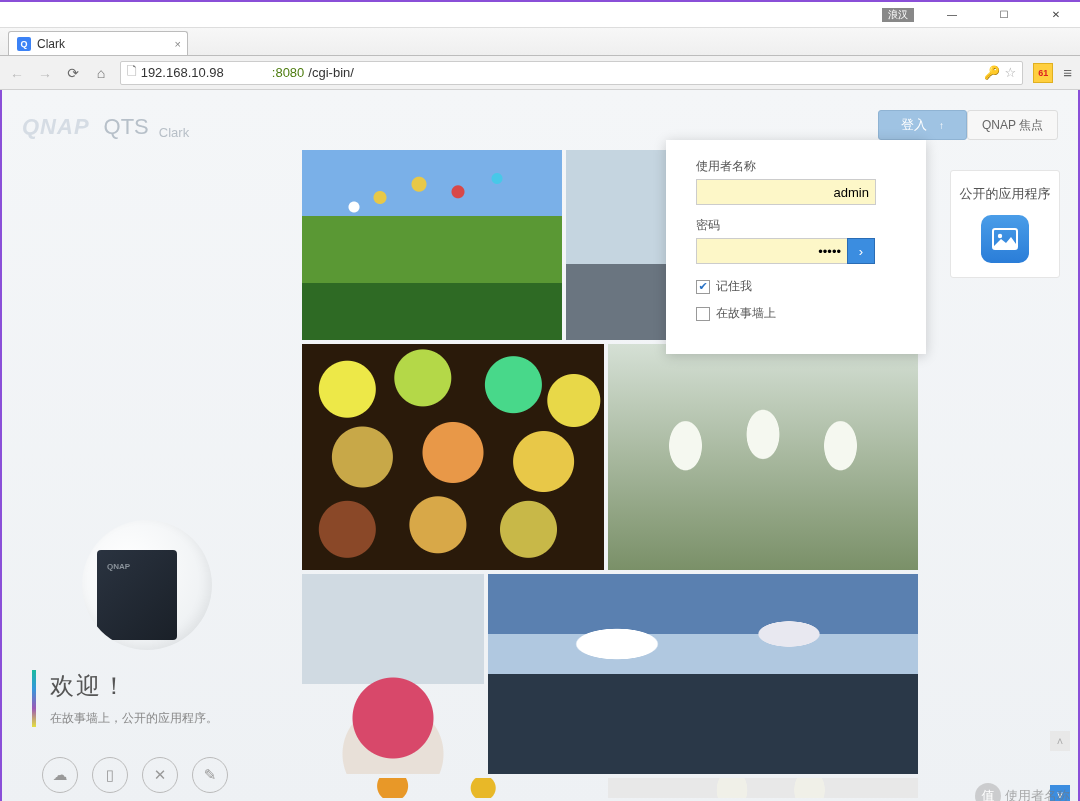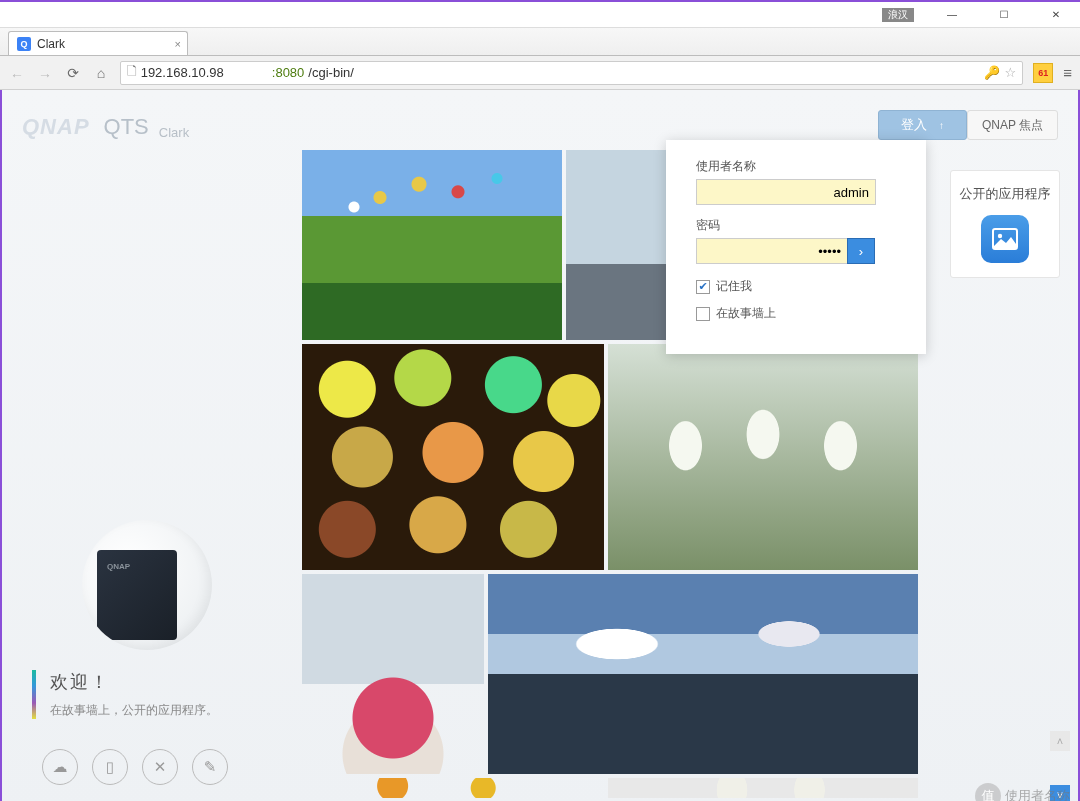--- a/index.html
+++ b/index.html
@@ -81,21 +81,21 @@
   .ph8{ width:310px; height:20px; background:#e8e8e8; background-image:
      radial-gradient(ellipse 30px 40px at 40% 60%, #f0f0e8 50%, transparent 52%),
      radial-gradient(ellipse 30px 40px at 65% 60%, #f0f0e8 50%, transparent 52%);}
 
   
   .welcome { position:absolute; left:30px; top:430px; width:250px;}
   .device-circ{ width:130px; height:130px; border-radius:50%; background:radial-gradient(circle at 35% 35%, #fff, #e8ecef); box-shadow: inset -4px -4px 12px rgba(0,0,0,0.06); display:flex; align-items:center; justify-content:center; overflow:hidden; margin-left:50px;}
   .device-box{ width:80px; height:90px; background:linear-gradient(135deg,#2a3340,#1a2028); border-radius:4px; position:relative; margin-top:20px; margin-left:-20px;}
   .device-box::before{content:"QNAP"; position:absolute; top:12px; left:10px; color:#8a929a; font-size:8px; font-weight:bold;}
   .wbar{ border-left:4px solid; border-image:linear-gradient(#1abc9c,#3498db,#9b59b6,#e8e838) 1; padding-left:14px; margin-top:20px;}
-  .wtitle{ color:#555; font-size:18px; font-weight:normal; letter-spacing:2px;font-family:Liberation Mono, monospace;}
+  .wtitle{ color:#555; font-size:24px; font-weight:normal; letter-spacing:2px;font-family:Liberation Mono, monospace;}
   .wsub{ color:#888; font-size:12px; margin-top:8px;}
   .icon-row{ display:flex; gap:14px; margin-top:30px; margin-left:10px;}
   .circ-icon{ width:36px; height:36px; border:1.5px solid #bbb; border-radius:50%; display:flex; align-items:center; justify-content:center; color:#999; font-size:15px;}
 
   
   .login-pop{ position:absolute; right:152px; top:50px; width:260px; background:#fff; box-shadow:0 2px 12px rgba(0,0,0,0.18); padding:18px 30px 22px; z-index:10;}
   .login-pop label{ display:block; font-size:12px; color:#555; margin-bottom:4px;}
   .login-pop input[type=text], .login-pop input[type=password]{ width:180px; height:26px; border:1px solid #ccc; background:#fdf7c8; padding:0 6px; font-size:13px;text-align:right;}
   .pw-row{ display:flex; align-items:center; margin-bottom:14px;}
   .go-btn{ width:28px; height:26px; background:#3b8de0; border:1px solid #2a6cb4; color:#fff; display:flex; align-items:center; justify-content:center; font-size:13px; margin-left:-1px;}

